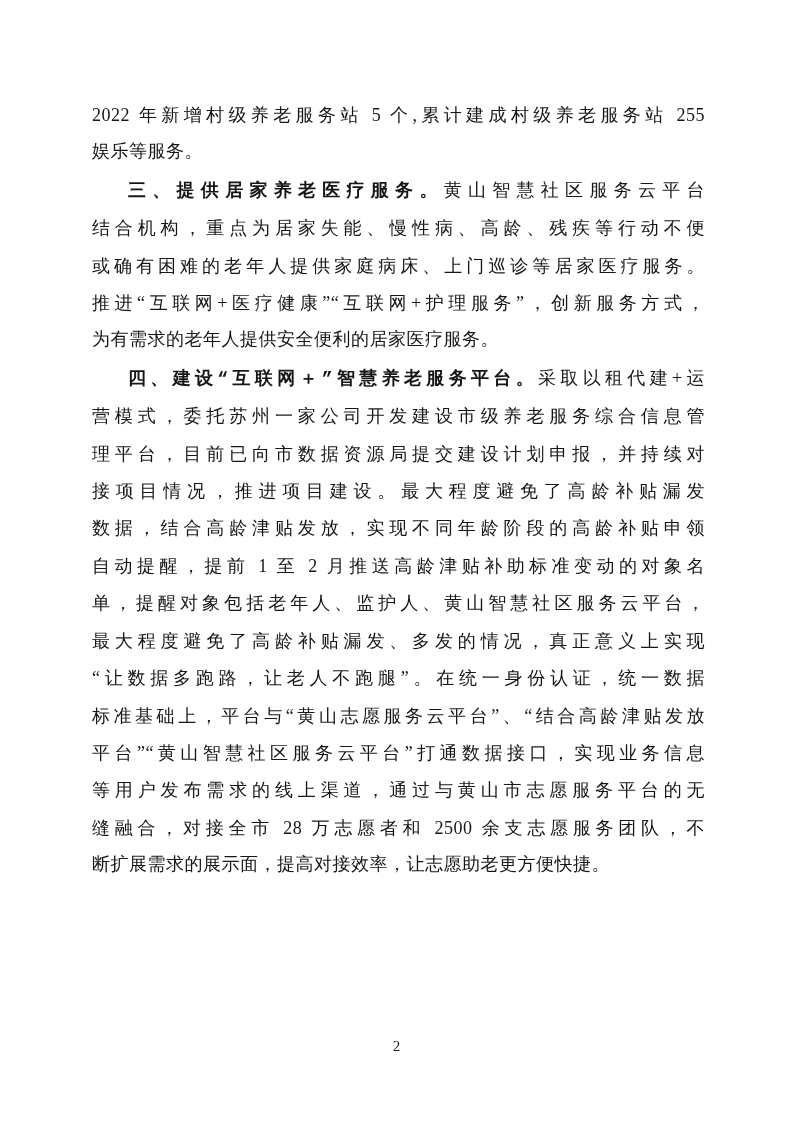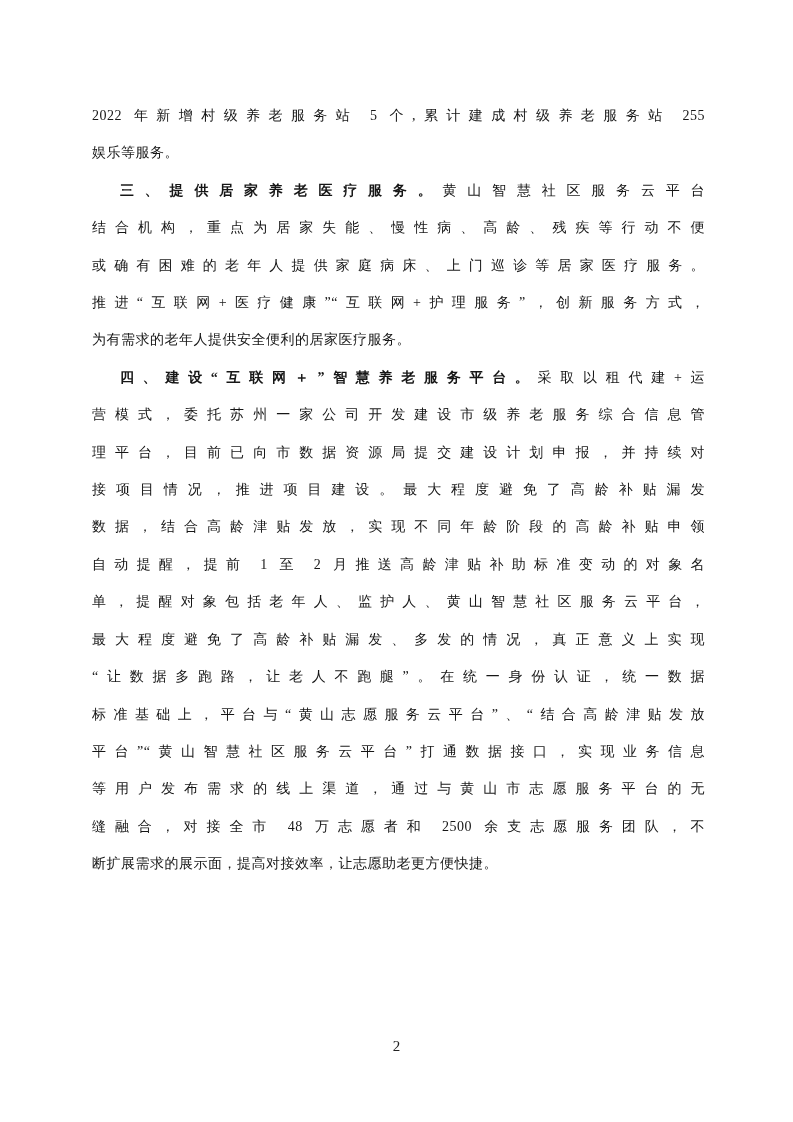--- a/index.html
+++ b/index.html
@@ -15,37 +15,38 @@
     background: #ffffff;
     overflow: hidden;
   }
   .doc-body {
     position: absolute;
     left: 92px;
     top: 97px;
     width: 613px;
   }
   .line {
-    font-size: 14px;
+    font-size: 18px;
     line-height: 37.4px;
     color: #161616;
     text-align: justify;
     text-align-last: justify;
     letter-spacing: 0.5px;
     font-family: "Liberation Serif", serif;
   }
   .line.no-justify {
     text-align-last: left;
+    font-family: Liberation Mono, monospace;
   }
   .line.indent {
     text-indent: 2em;
   }
   .seg.bold {
     font-weight: 700;
-    font-family: Liberation Serif, serif;
+    font-family: Liberation Mono, monospace;
   }
   .page-footer {
     position: absolute;
     left: 0;
     top: 1038px;
     width: 100%;
     text-align: center;
     font-size: 15px;
     color: #222222;
     font-family: "Liberation Serif", serif;
@@ -68,19 +69,19 @@
       <div class="line"><span class="seg">理平台，目前已向市数据资源局提交建设计划申报，并持续对</span></div>
       <div class="line"><span class="seg">接项目情况，推进项目建设。最大程度避免了高龄补贴漏发</span></div>
       <div class="line"><span class="seg">数据，结合高龄津贴发放，实现不同年龄阶段的高龄补贴申领</span></div>
       <div class="line"><span class="seg">自动提醒，提前 1 至 2 月推送高龄津贴补助标准变动的对象名</span></div>
       <div class="line"><span class="seg">单，提醒对象包括老年人、监护人、黄山智慧社区服务云平台，</span></div>
       <div class="line"><span class="seg">最大程度避免了高龄补贴漏发、多发的情况，真正意义上实现</span></div>
       <div class="line"><span class="seg">“让数据多跑路，让老人不跑腿”。在统一身份认证，统一数据</span></div>
       <div class="line"><span class="seg">标准基础上，平台与“黄山志愿服务云平台”、“结合高龄津贴发放</span></div>
       <div class="line"><span class="seg">平台”“黄山智慧社区服务云平台”打通数据接口，实现业务信息</span></div>
       <div class="line"><span class="seg">等用户发布需求的线上渠道，通过与黄山市志愿服务平台的无</span></div>
-      <div class="line"><span class="seg">缝融合，对接全市 48 万志愿者和 2500 余支志愿服务团队，不</span></div>
+      <div class="line"><span class="seg">缝融合，对接全市 28 万志愿者和 2500 余支志愿服务团队，不</span></div>
       <div class="line no-justify"><span class="seg">断扩展需求的展示面，提高对接效率，让志愿助老更方便快捷。</span></div>
     </div>
   <div class="page-footer">
     <span>2</span>
   </div>
 </div>
 
 </body></html>

